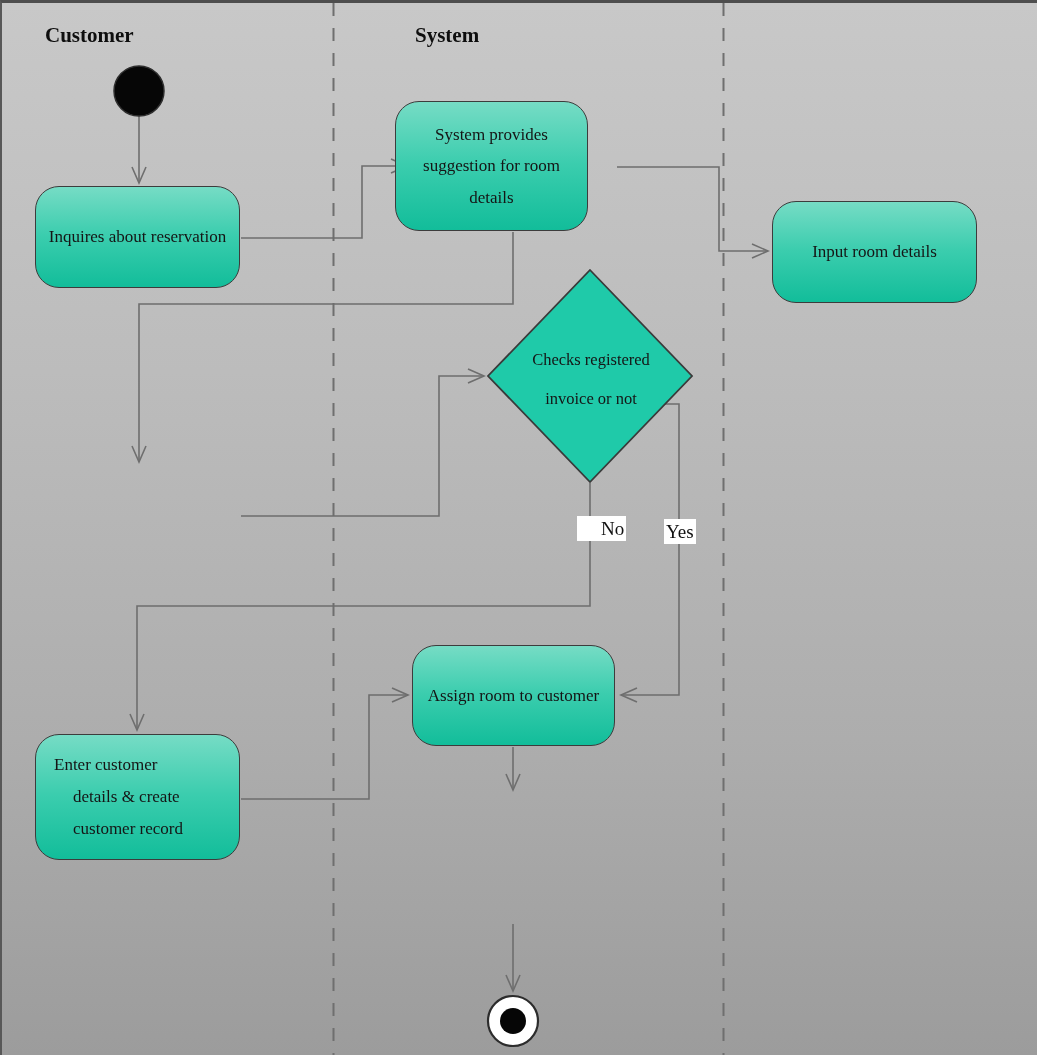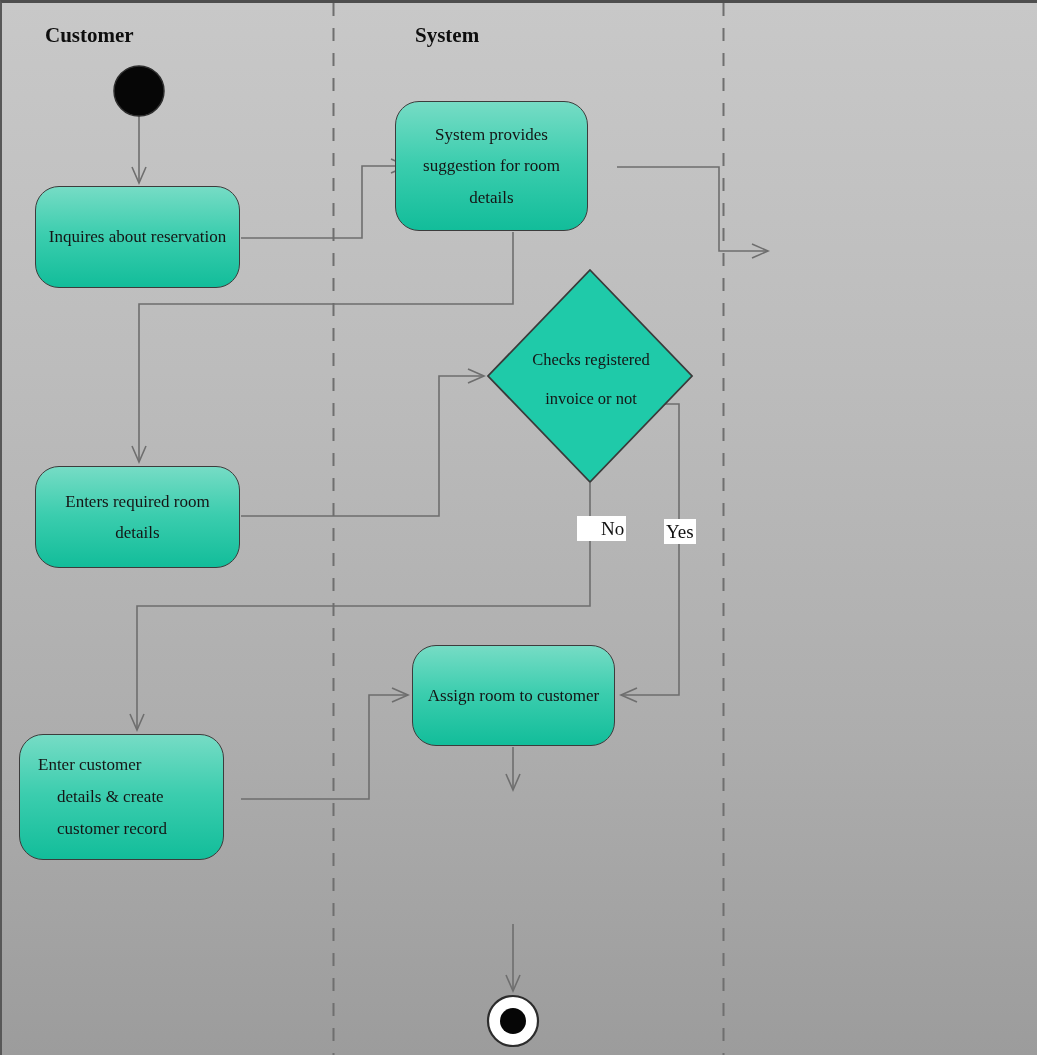--- a/index.html
+++ b/index.html
@@ -80,24 +80,24 @@
     <circle cx="511" cy="1018" r="13" fill="#060606"></circle>
   </svg>
 
   <div class="lane-label" style="left:43px;">Customer</div>
   <div class="lane-label" style="left:413px;">System</div>
 
   <div class="node" style="left:33px;top:183px;width:205px;height:102px;">Inquires about reservation</div>
 
   <div class="node" style="left:393px;top:98px;width:193px;height:130px;">System provides suggestion for room details</div>
 
+  <div class="node" style="left:770px;top:198px;width:205px;height:102px;">Input room details</div>
 
-  <div class="node" style="left:33px;top:463px;width:205px;height:102px;">Enters required room details</div>
 
-  <div class="node node-left" style="left:17px;top:731px;width:205px;height:126px;">
+  <div class="node node-left" style="left:33px;top:731px;width:205px;height:126px;">
     <div>
       <span class="ln first">Enter customer</span>
       <span class="ln indent">details &amp; create</span>
       <span class="ln indent">customer record</span>
     </div>
   </div>
 
   <div class="node" style="left:410px;top:642px;width:203px;height:101px;">Assign room to customer</div>
 
 

